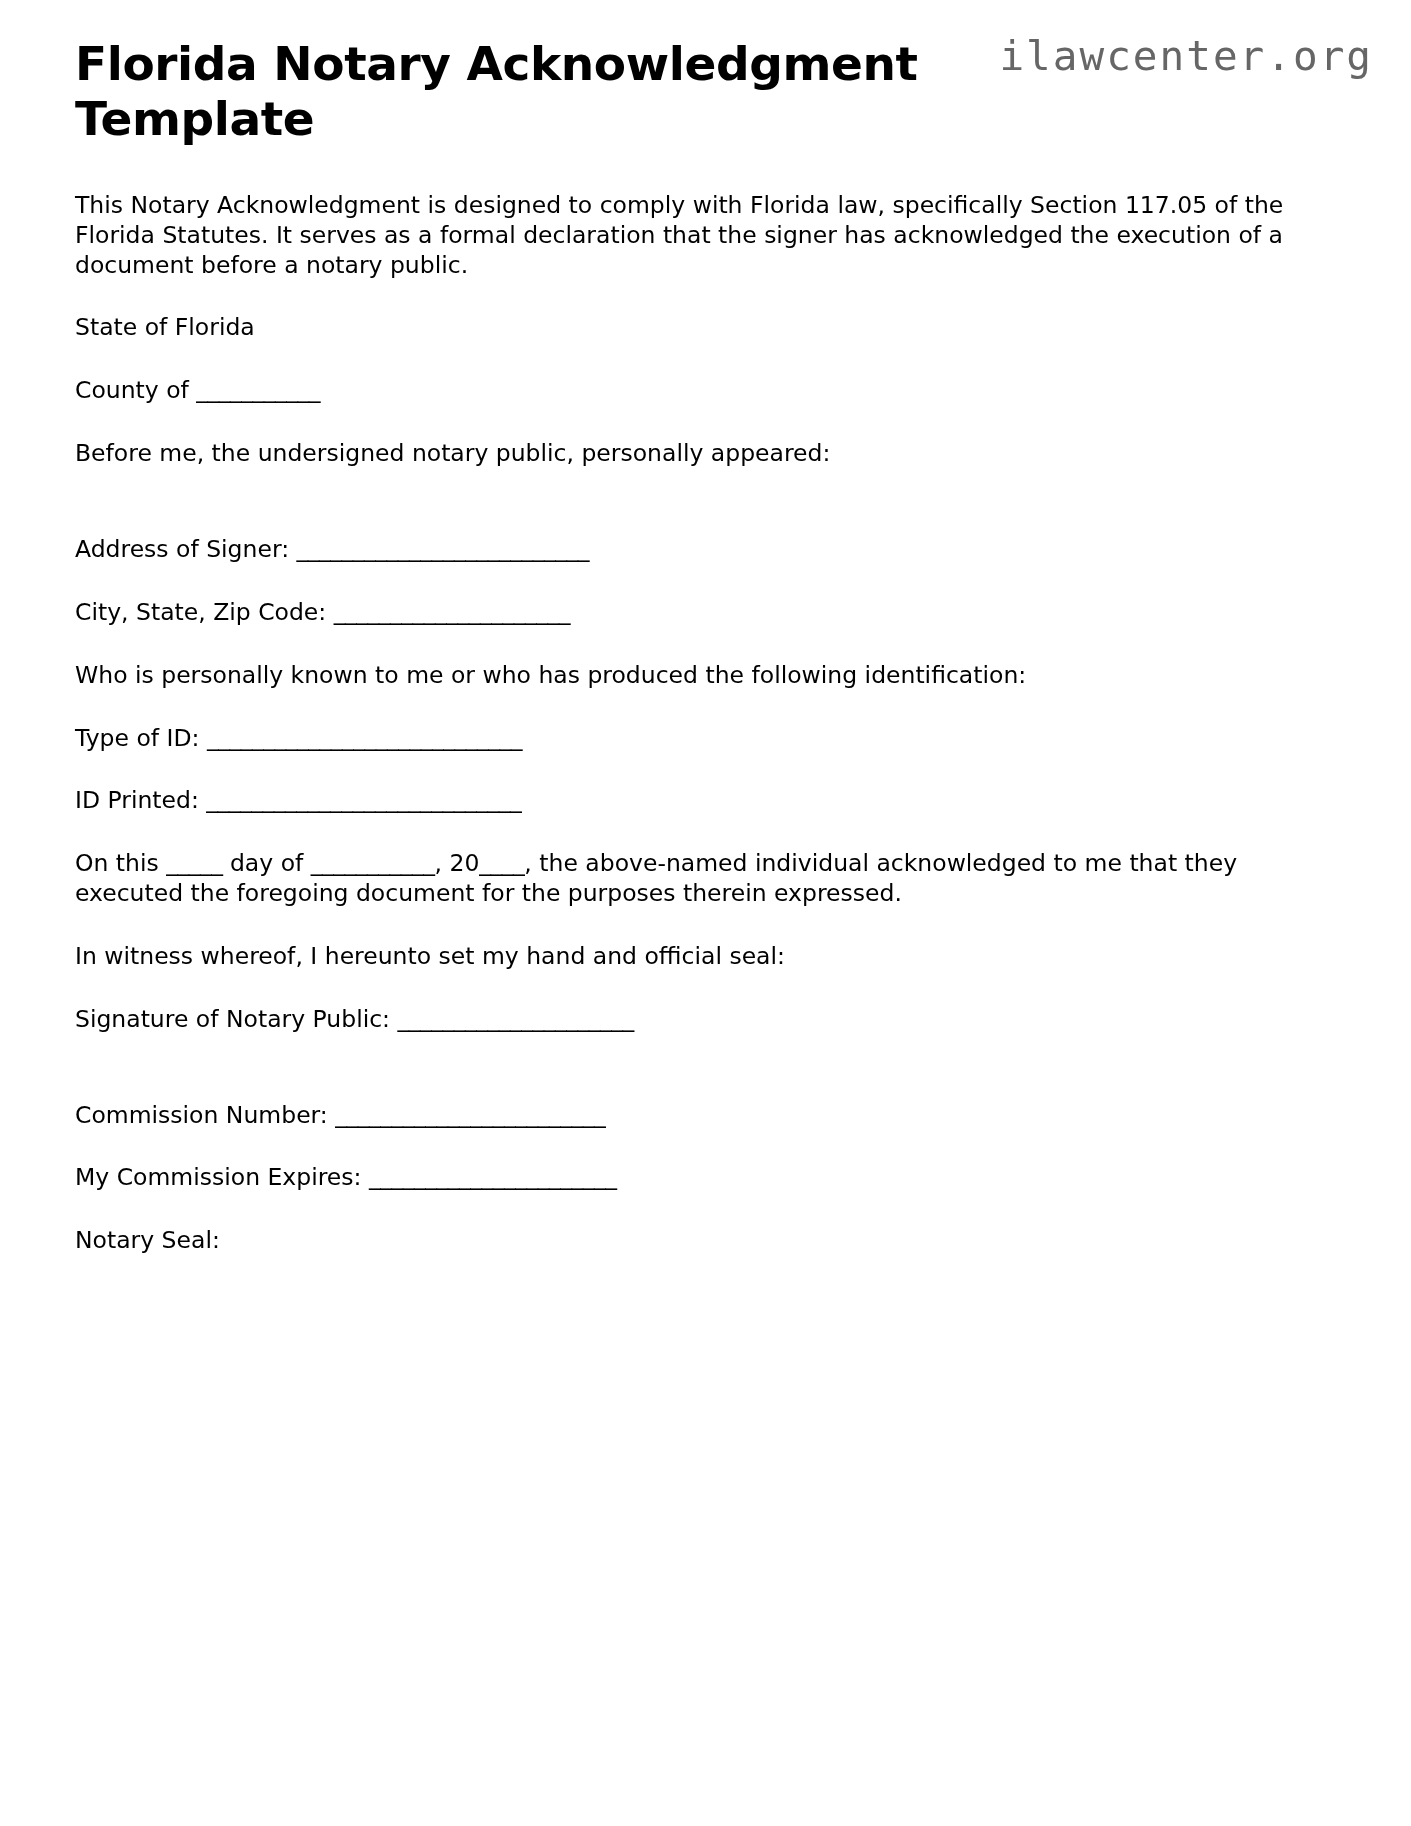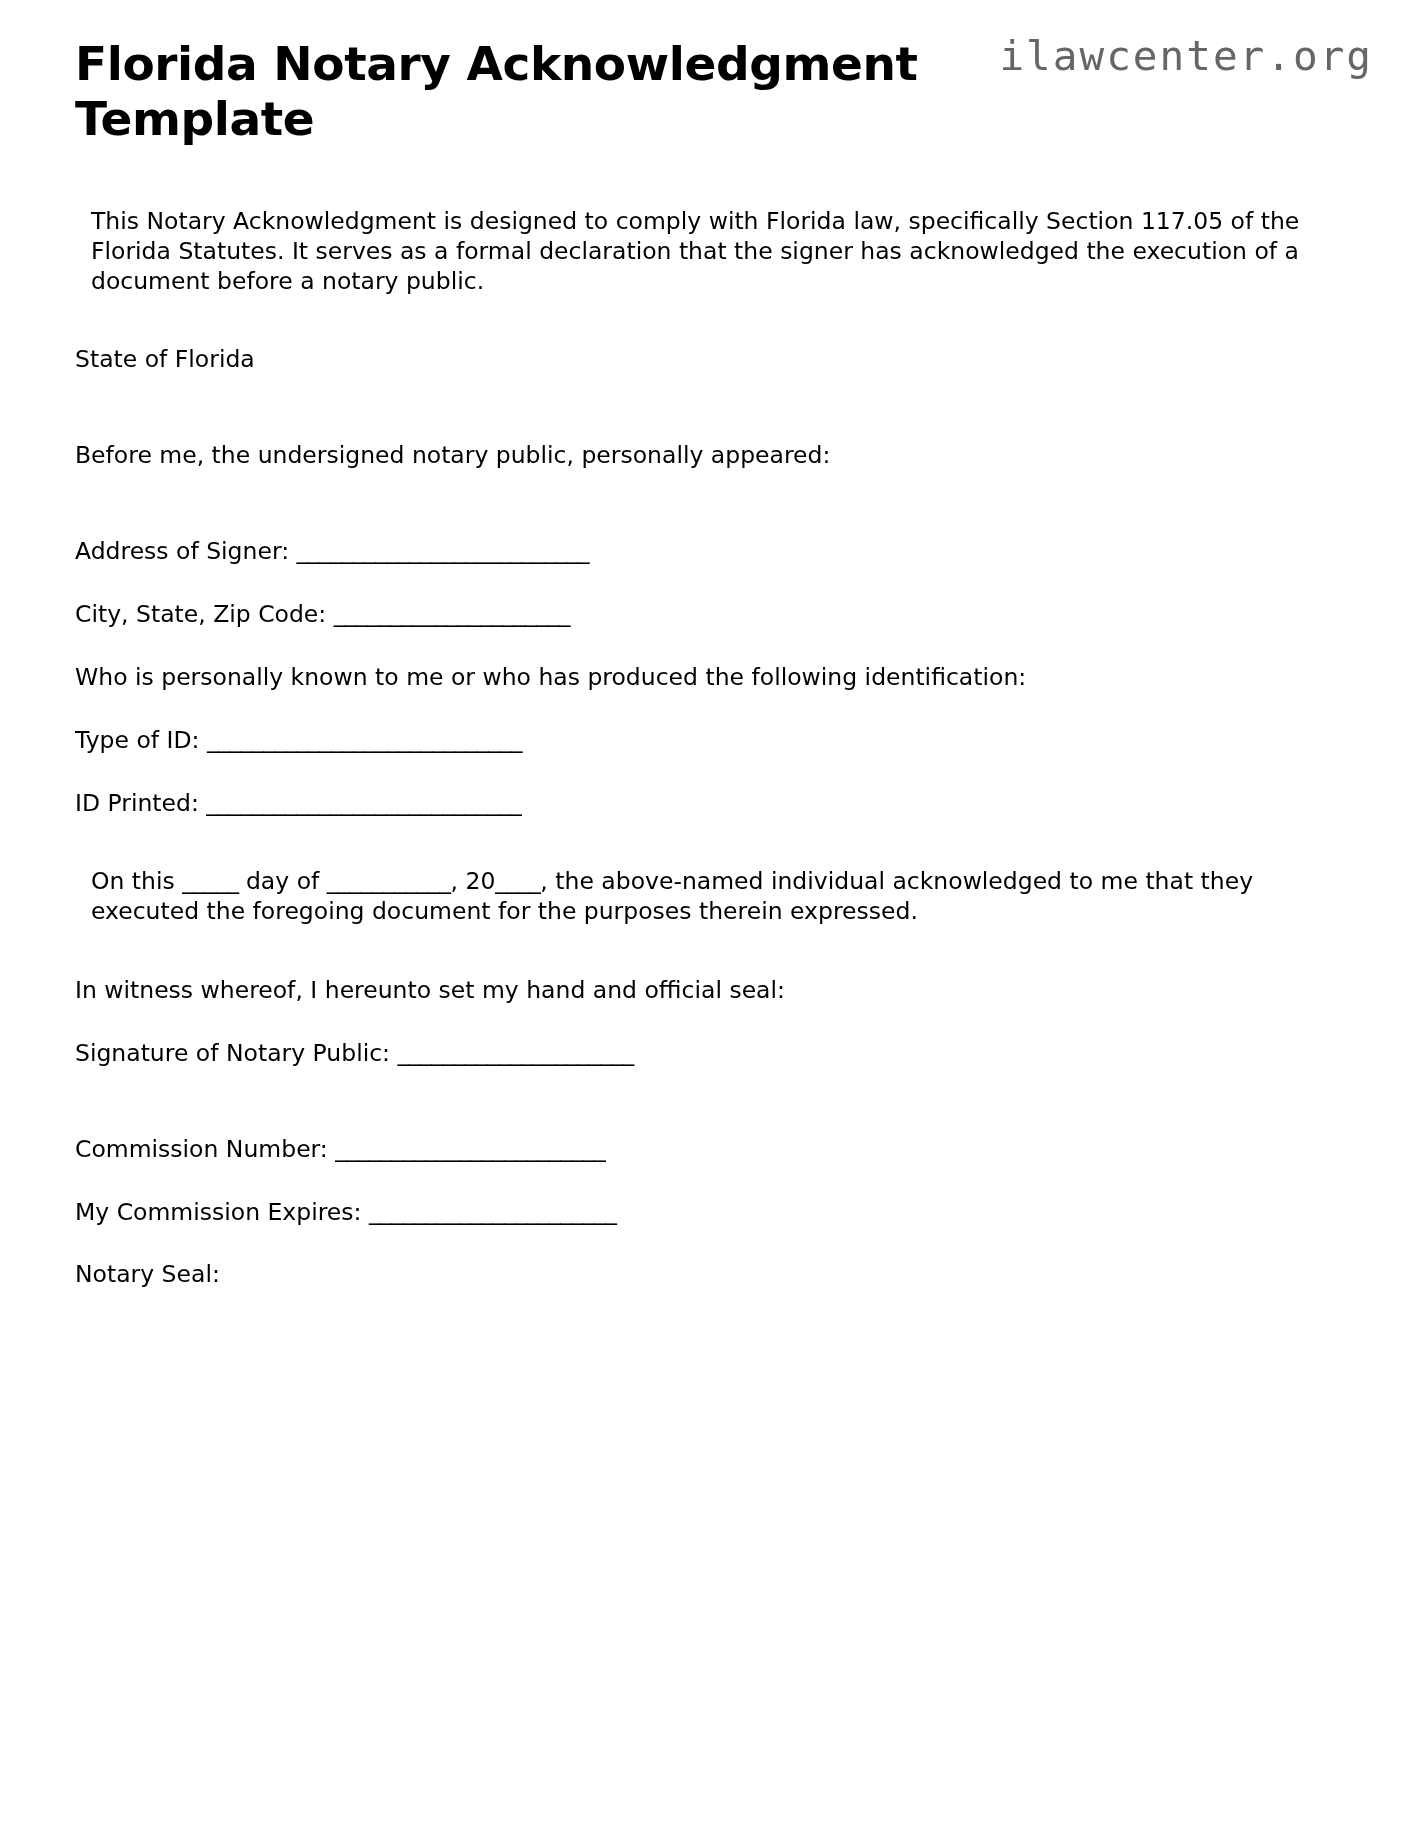--- a/index.html
+++ b/index.html
@@ -39,21 +39,21 @@
     padding-top: 36px;
     font-size: 47px;
     font-weight: bold;
     line-height: 1.18;
     letter-spacing: -0.4px;
     max-width: 1000px;
   }
   p.body-text {
     font-size: 23.5px;
     line-height: 1.27;
-    margin: 16px;
+    margin: 0;
     padding: 0;
     max-width: 1225px;
     font-weight: normal;
   }
   .gap-intro { height: 44px; }
   .gap-block { height: 33px; }
   .strong-line {
     font-size: 23.5px;
     font-weight: normal;
     line-height: 1.27;
@@ -88,20 +88,21 @@
   <div class="gap-intro"></div>
 
   <p class="body-text">This Notary Acknowledgment is designed to comply with Florida law, specifically Section 117.05 of the Florida Statutes. It serves as a formal declaration that the signer has acknowledged the execution of a document before a notary public.</p>
 
   <div class="gap-block"></div>
 
   <p class="strong-line">State of Florida</p>
 
   <div class="gap-block"></div>
 
+  <p class="plain-line"><span>County of </span><span class="blank">___________</span></p>
 
   <div class="gap-block"></div>
 
   <p class="plain-line">Before me, the undersigned notary public, personally appeared:</p>
 
   <div class="gap-block"></div>
 
 
   <div class="gap-block"></div>
 

